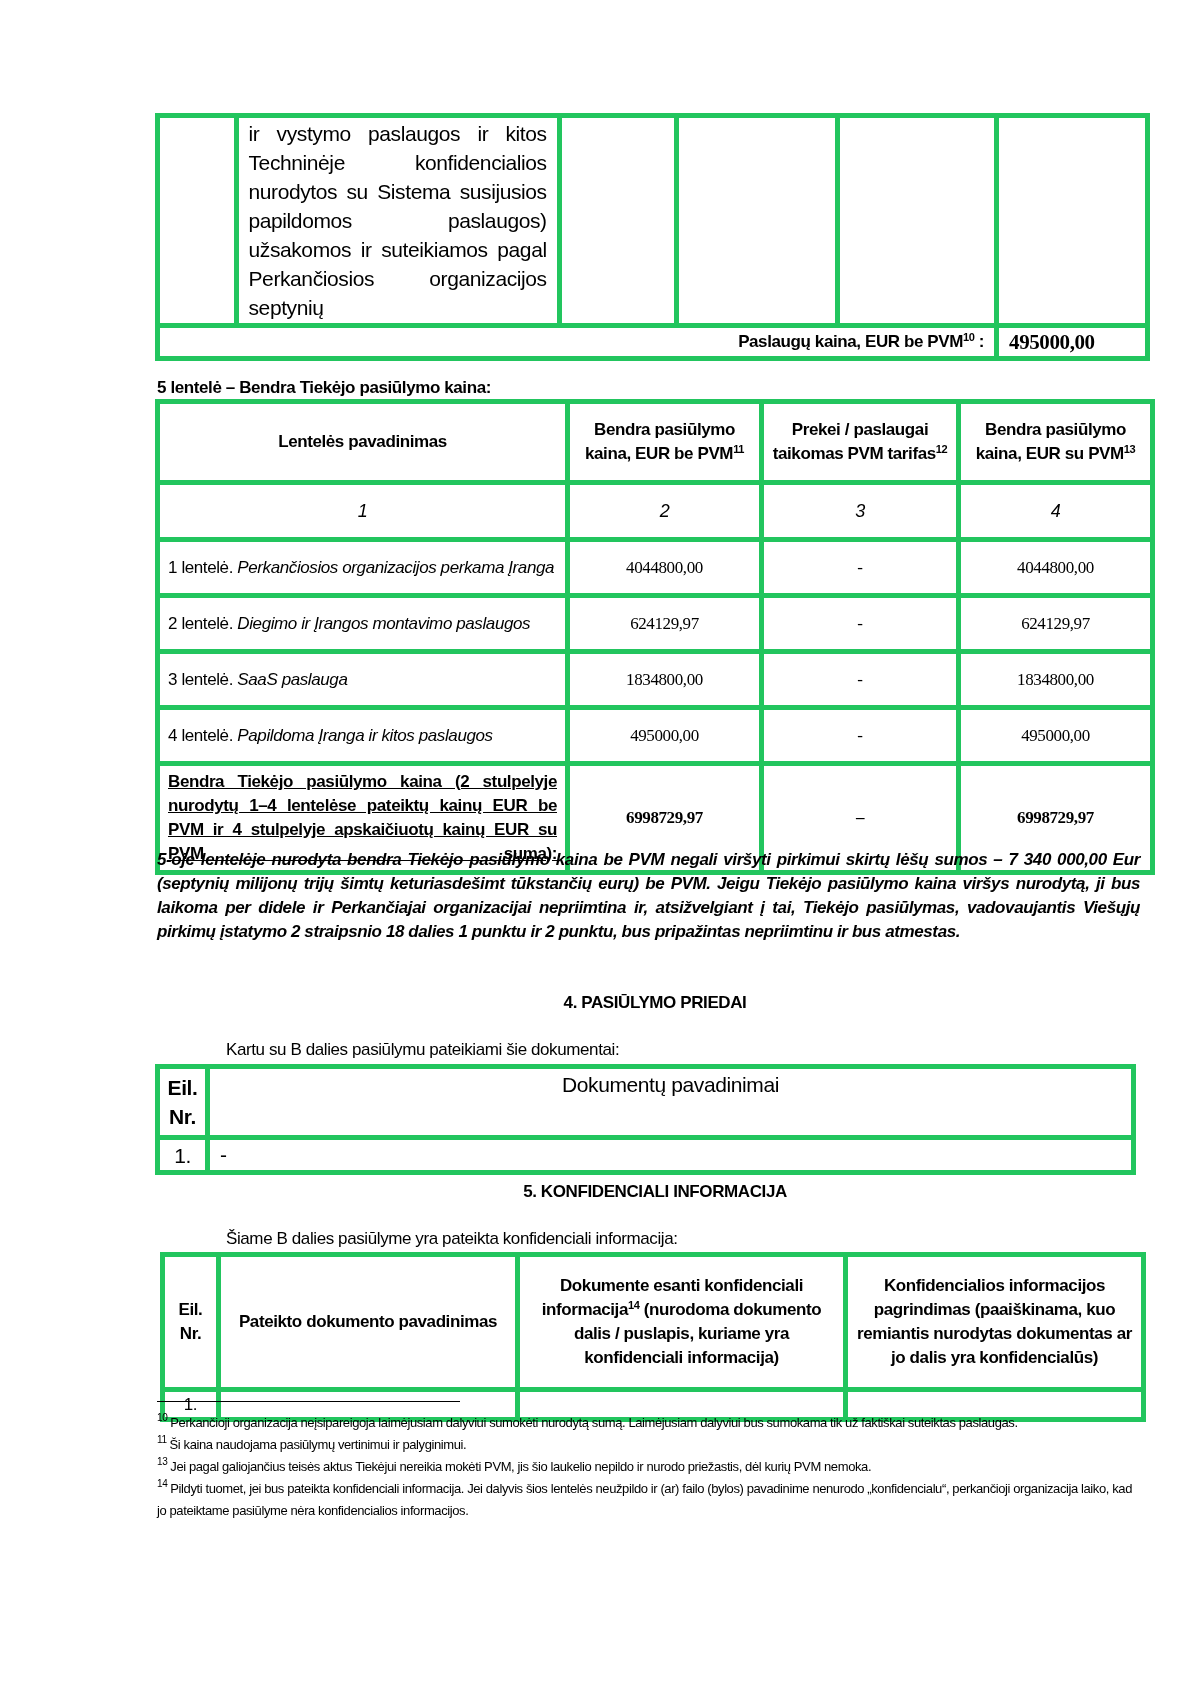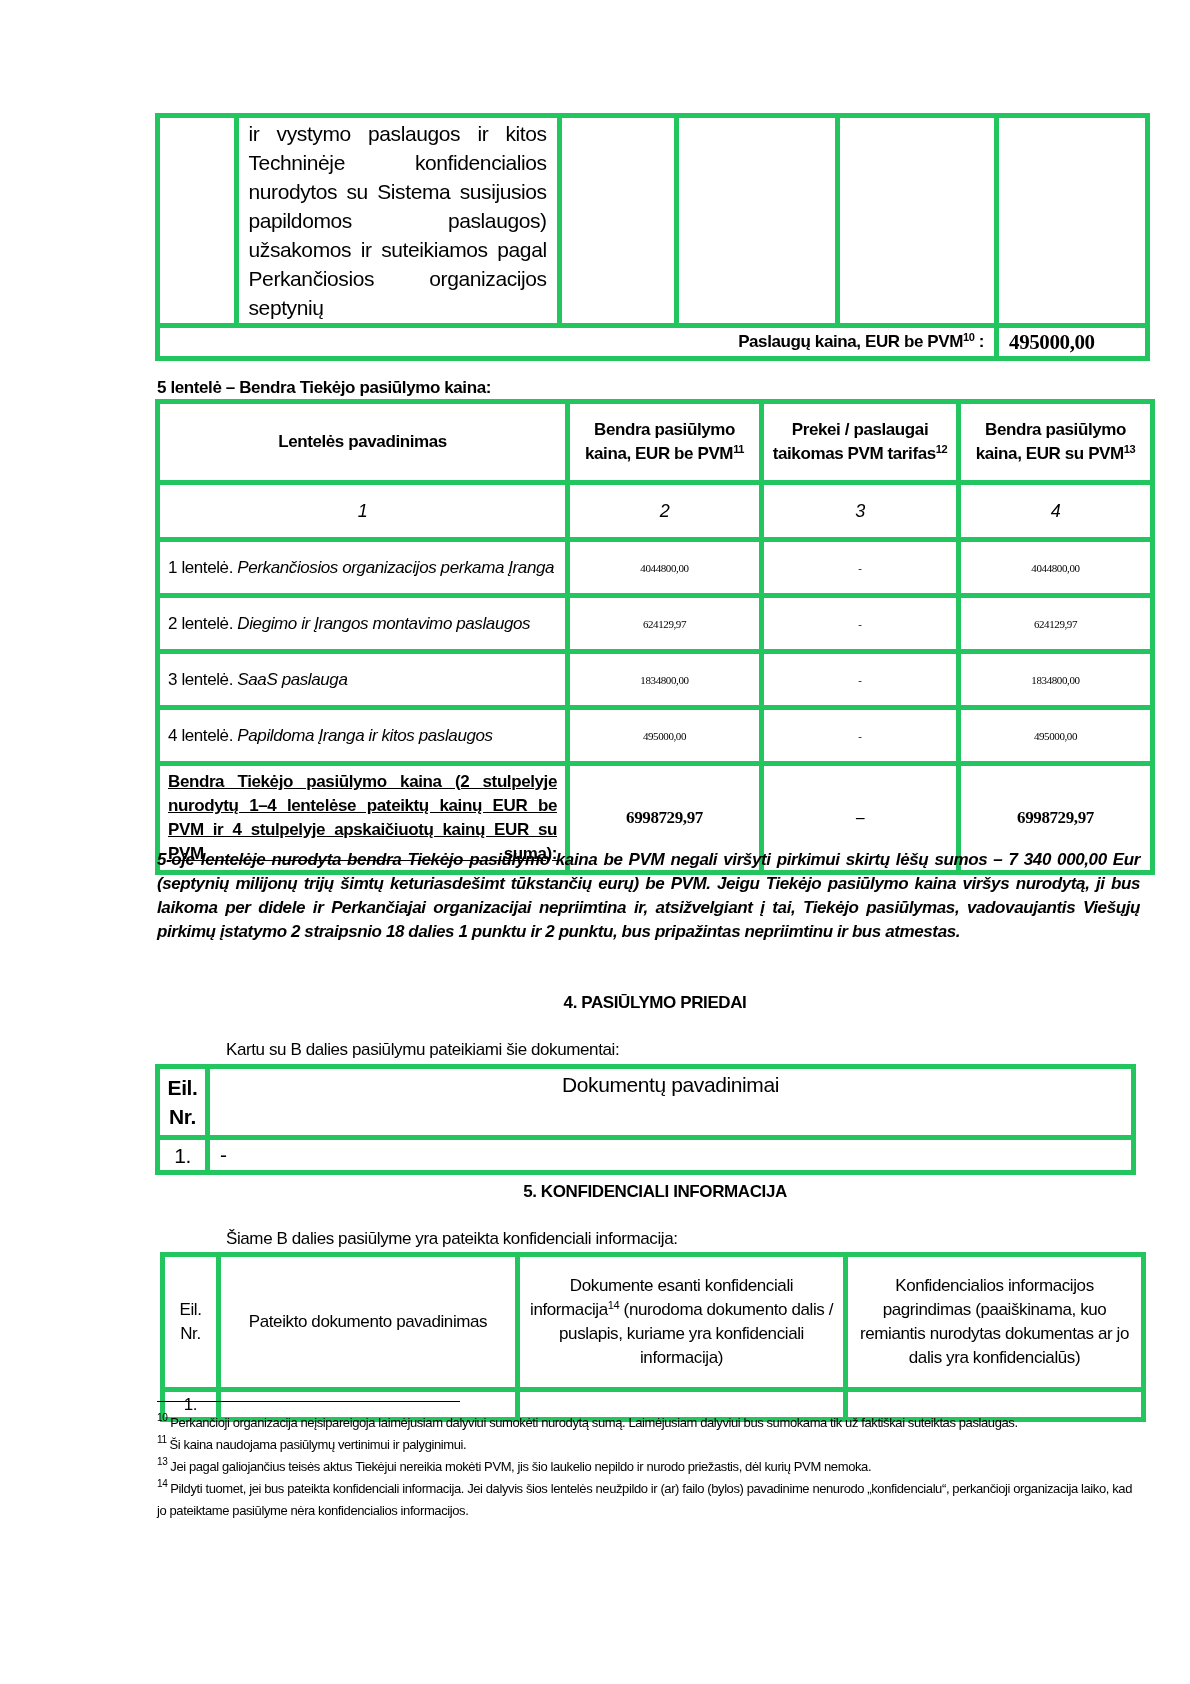--- a/index.html
+++ b/index.html
@@ -23,21 +23,21 @@
   #t4 .total-val { font-family: "Liberation Serif", serif; font-weight: bold; font-size: 21px; padding-left: 10px; }
 
   
   #t5cap { left: 157px; top: 378px; font-size: 17px; font-weight: bold; }
   #t5 { left: 155px; top: 399px; width: 995px; font-size: 17px; }
   #t5 td { padding: 2px 8px; }
   #t5 .hdr td { height: 72px; font-weight: bold; text-align: center; line-height: 24px; }
   #t5 .nums td { height: 48px; text-align: center; font-style: italic; font-size: 18px; }
   #t5 .row td { height: 47px; }
   #t5 .row td.name { line-height: 24px; text-align: justify; }
-  #t5 .row td.val { text-align: center; font-family: "Liberation Serif", serif; font-size: 11px; }
+  #t5 .row td.val { text-align: center; font-family: "Liberation Serif", serif; font-size: 17px; }
   #t5 .sum td { height: 100px; }
   #t5 .sum td.name { font-weight: bold; text-decoration: underline; line-height: 24px; text-align: justify; text-align-last: justify; }
   #t5 .sum td.val { font-weight: bold; text-align: center; font-family: "Liberation Serif", serif; font-size: 17px; }
 
   
   #note { left: 157px; top: 848px; width: 983px; font-size: 17px; font-weight: bold; font-style: italic;
           line-height: 24px; text-align: justify; }
 
   .section-title { font-size: 17px; font-weight: bold; text-align: center; width: 1190px; left: 0; }
   #sec4 { top: 993px; left: 60px; }
@@ -47,21 +47,21 @@
   #t6 { left: 155px; top: 1064px; width: 981px; font-size: 21px; }
   #t6 .hdr td { height: 62px; }
   #t6 td.no { width: 50px; text-align: center; font-weight: bold; line-height: 29px; }
   #t6 td.title { font-weight: normal; text-align: center; vertical-align: top; padding-top: 4px; }
   #t6 .data td { height: 30px; font-weight: normal; }
   #t6 .data td.no { font-weight: normal; }
   #t6 .data td.val { padding-left: 10px; }
 
   #intro5 { left: 226px; top: 1229px; font-size: 17px; }
   #t7 { left: 160px; top: 1252px; width: 986px; font-size: 17px; }
-  #t7 .hdr td { height: 98px; font-weight: normal; text-align: center; line-height: 24px; padding: 16px 4px; }
+  #t7 .hdr td { height: 98px; font-weight: bold; text-align: center; line-height: 24px; padding: 16px 4px; }
   #t7 .data td { height: 25px; }
   #t7 .data td.no { text-align: center; }
 
   #fnrule { left: 157px; top: 1401px; width: 303px; height: 1px; background: #000; }
   #footnotes { left: 157px; top: 1412px; width: 983px; font-size: 13px; line-height: 22px; }
   #footnotes .fn sup { font-size: 10px; vertical-align: 0.6em; margin-right: 3px; }
 </style>
 </head>
 <body>
 

